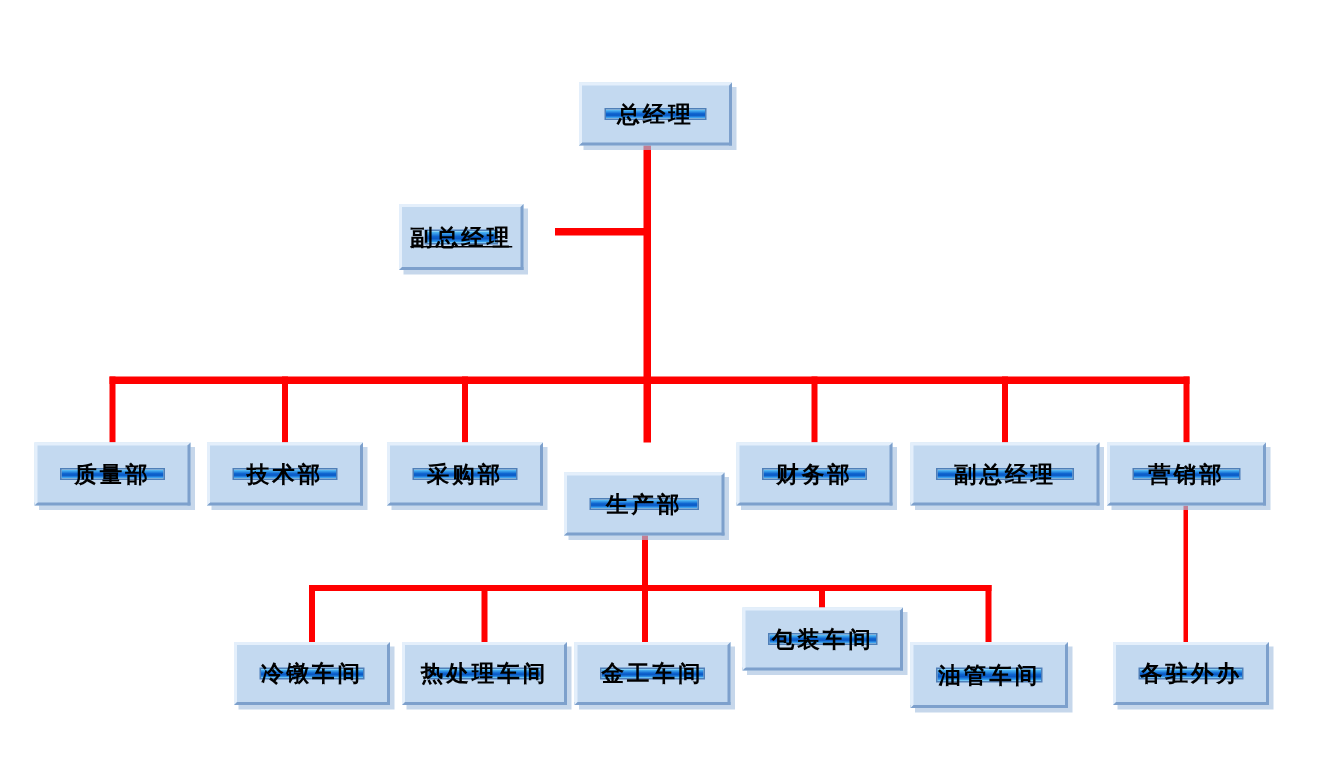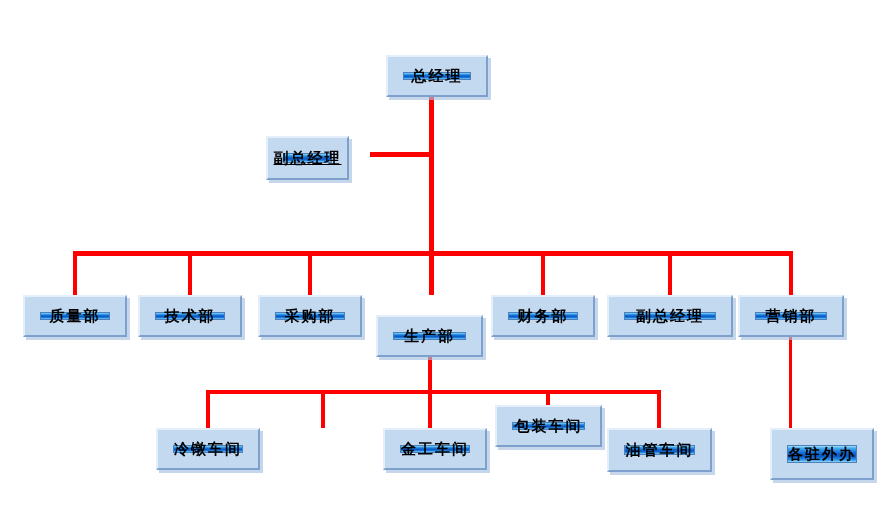--- a/index.html
+++ b/index.html
@@ -117,33 +117,38 @@
     <div class="node" style="left: 156px; top: 428px; width: 104px; height: 42px;">
       <div class="node-inner">
         <span class="node-label">冷镦车间</span>
       </div>
     </div>
     <div class="node" style="left: 738px; top: 295px; width: 106px; height: 42px;">
       <div class="node-inner">
         <span class="node-label">营销部</span>
       </div>
     </div>
+    <div class="node" style="left: 268px; top: 428px; width: 110px; height: 42px;">
+      <div class="node-inner">
+        <span class="node-label">热处理车间</span>
+      </div>
+    </div>
     <div class="node" style="left: 383px; top: 428px; width: 104px; height: 42px;">
       <div class="node-inner">
         <span class="node-label">金工车间</span>
       </div>
     </div>
     <div class="node" style="left: 495px; top: 405px; width: 107px; height: 42px;">
       <div class="node-inner">
         <span class="node-label">包装车间</span>
       </div>
     </div>
     <div class="node" style="left: 607px; top: 428px; width: 105px; height: 44px;">
       <div class="node-inner">
         <span class="node-label">油管车间</span>
       </div>
     </div>
-    <div class="node" style="left: 742px; top: 428px; width: 104px; height: 52px; margin-left: 28px;">
+    <div class="node" style="left: 742px; top: 428px; width: 104px; height: 42px;">
       <div class="node-inner">
         <span class="node-label">各驻外办</span>
       </div>
     </div>
   </div>
 
 </body></html>

